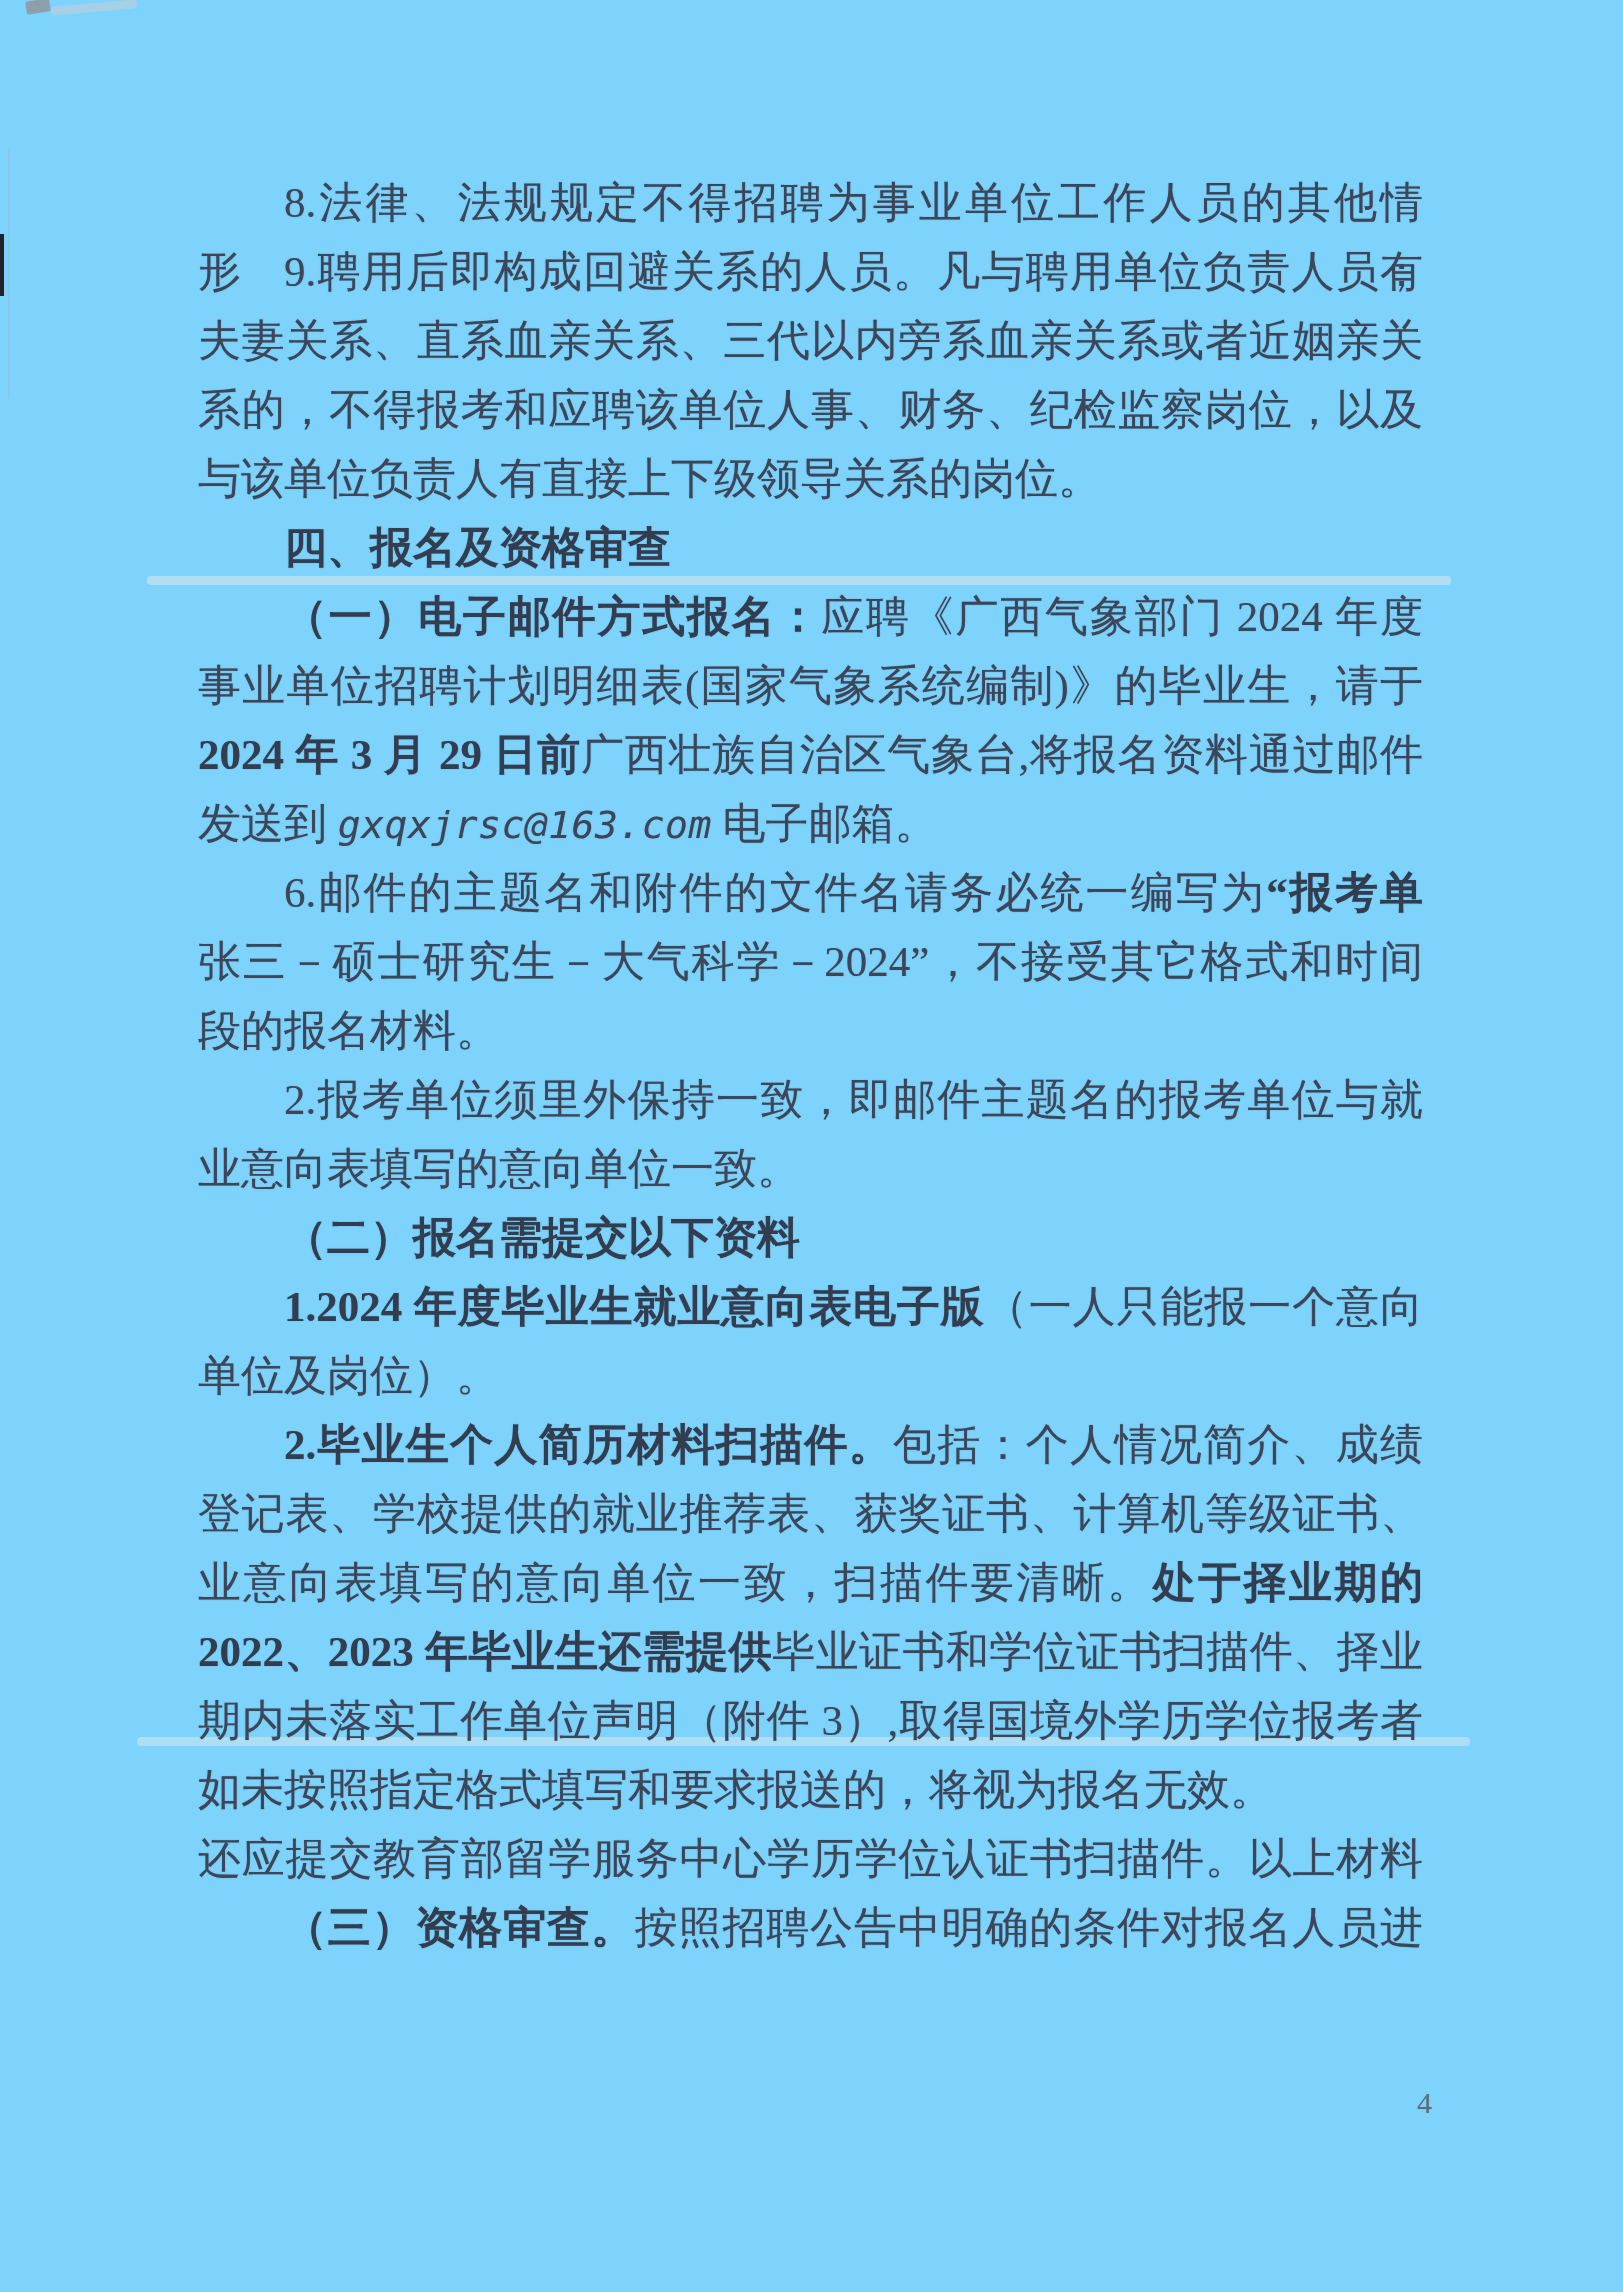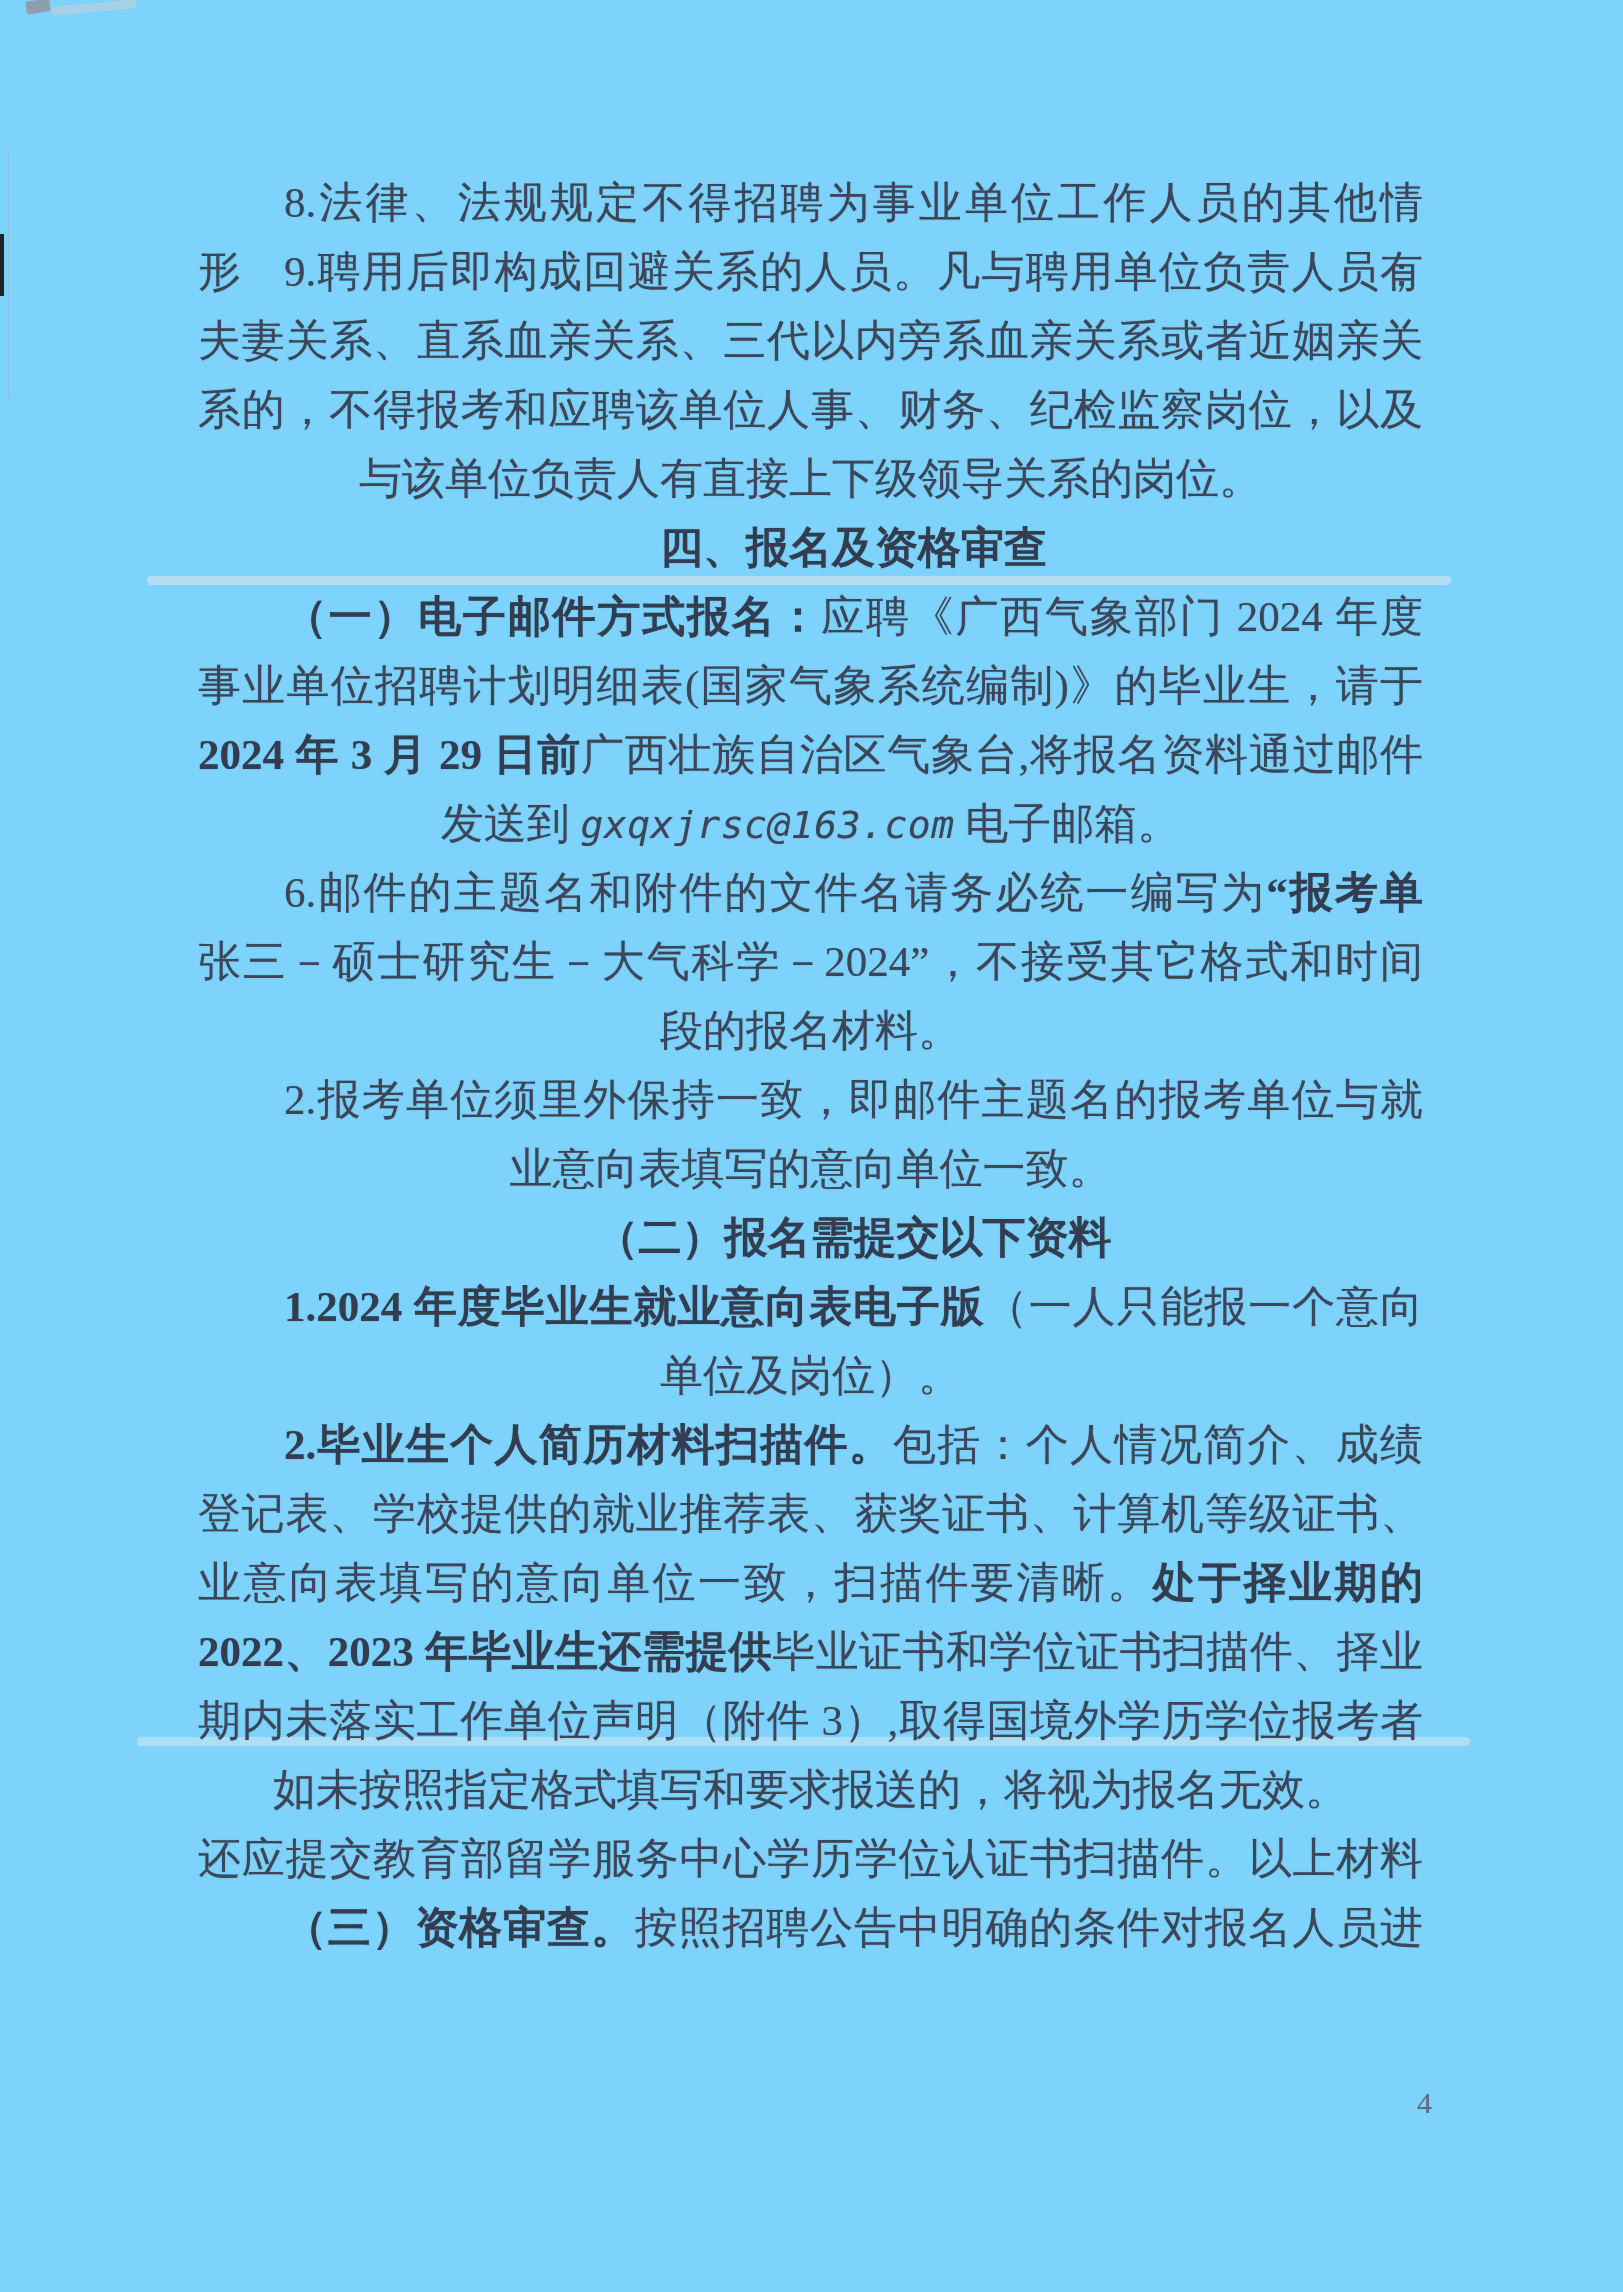--- a/index.html
+++ b/index.html
@@ -39,21 +39,21 @@
   
   .textblock {
     position: absolute;
     left: 198px; top: 168px; width: 1225px;
     font-family: "Liberation Serif", "DejaVu Serif", serif;
     font-size: 43px;
     line-height: 69px;
     color: #3c4658;
     text-shadow: 0 0 1.2px rgba(58, 70, 90, 0.38);
   }
-  .line { height: 69px; text-align: center; }
+  .line { height: 69px; text-align: left; }
   .line.justify { text-align: justify; text-align-last: justify; }
   .line.indent { text-indent: 86px; }
   .seg.bold { font-weight: bold; color: #333d50; }
   .seg.mono {
     font-family: "DejaVu Sans Mono", "Liberation Mono", monospace;
     font-size: 38px;
     letter-spacing: 0.5px;
     font-style: italic;
   }
   .pagenum {

